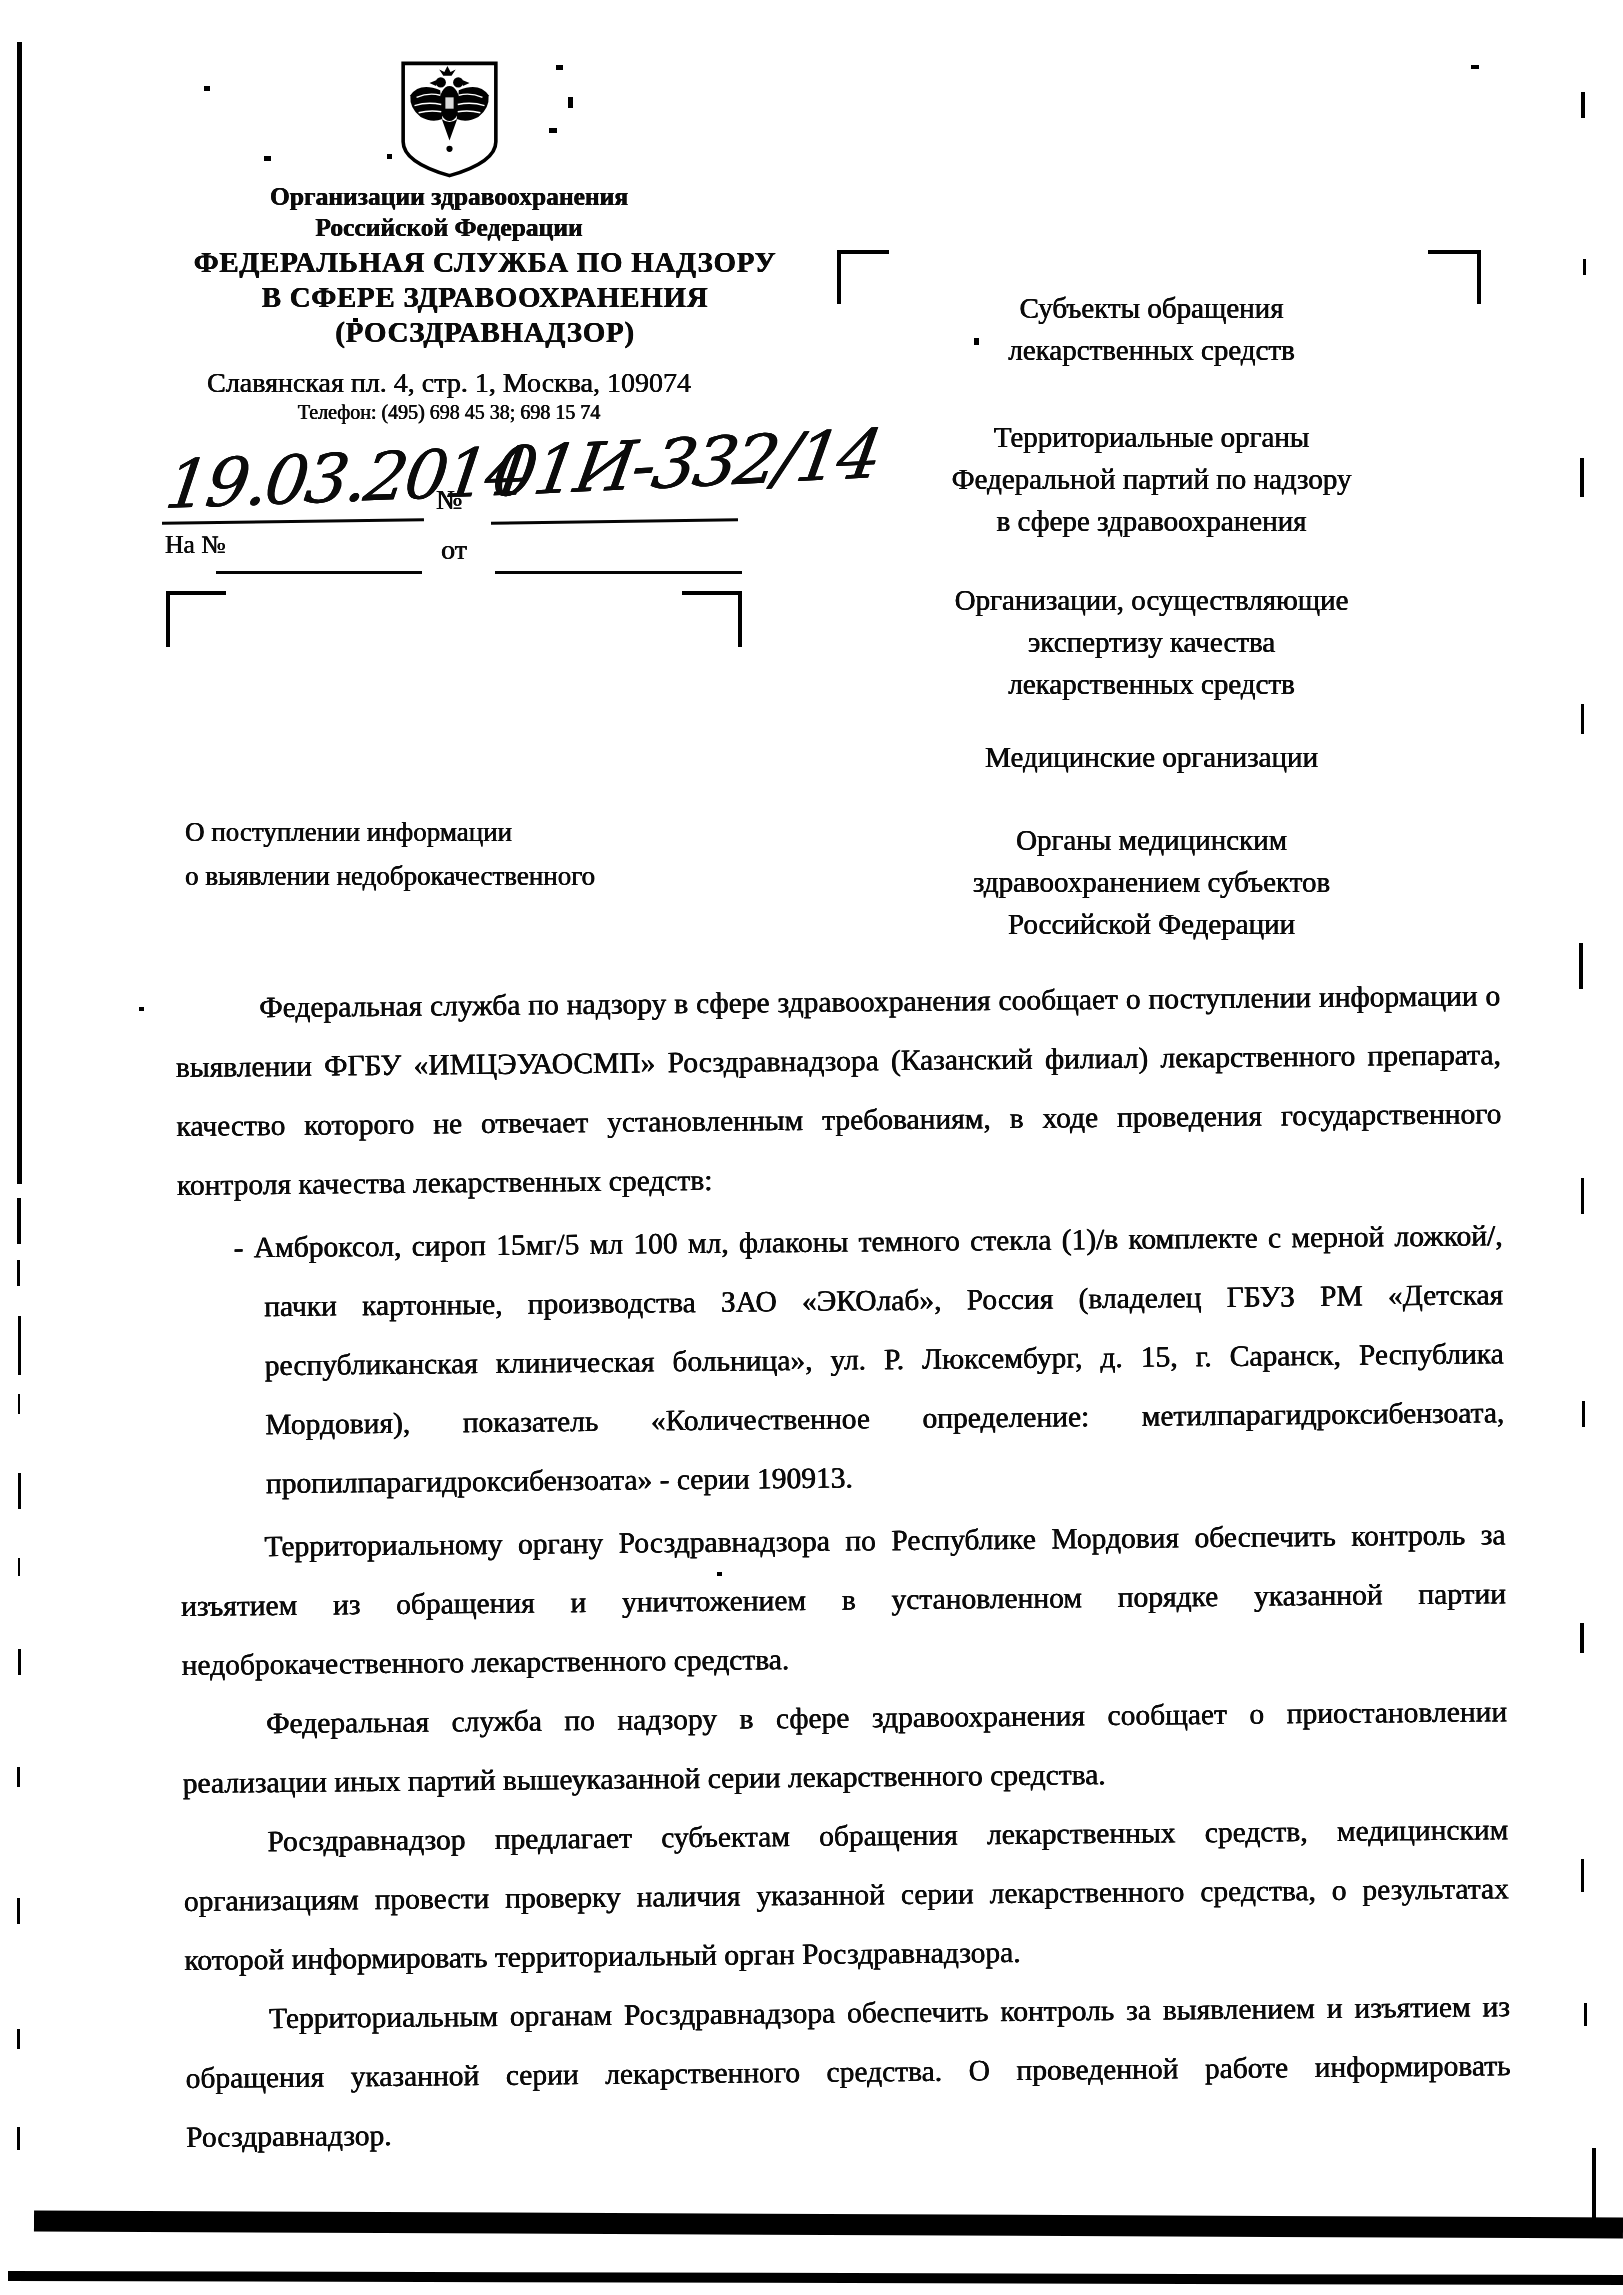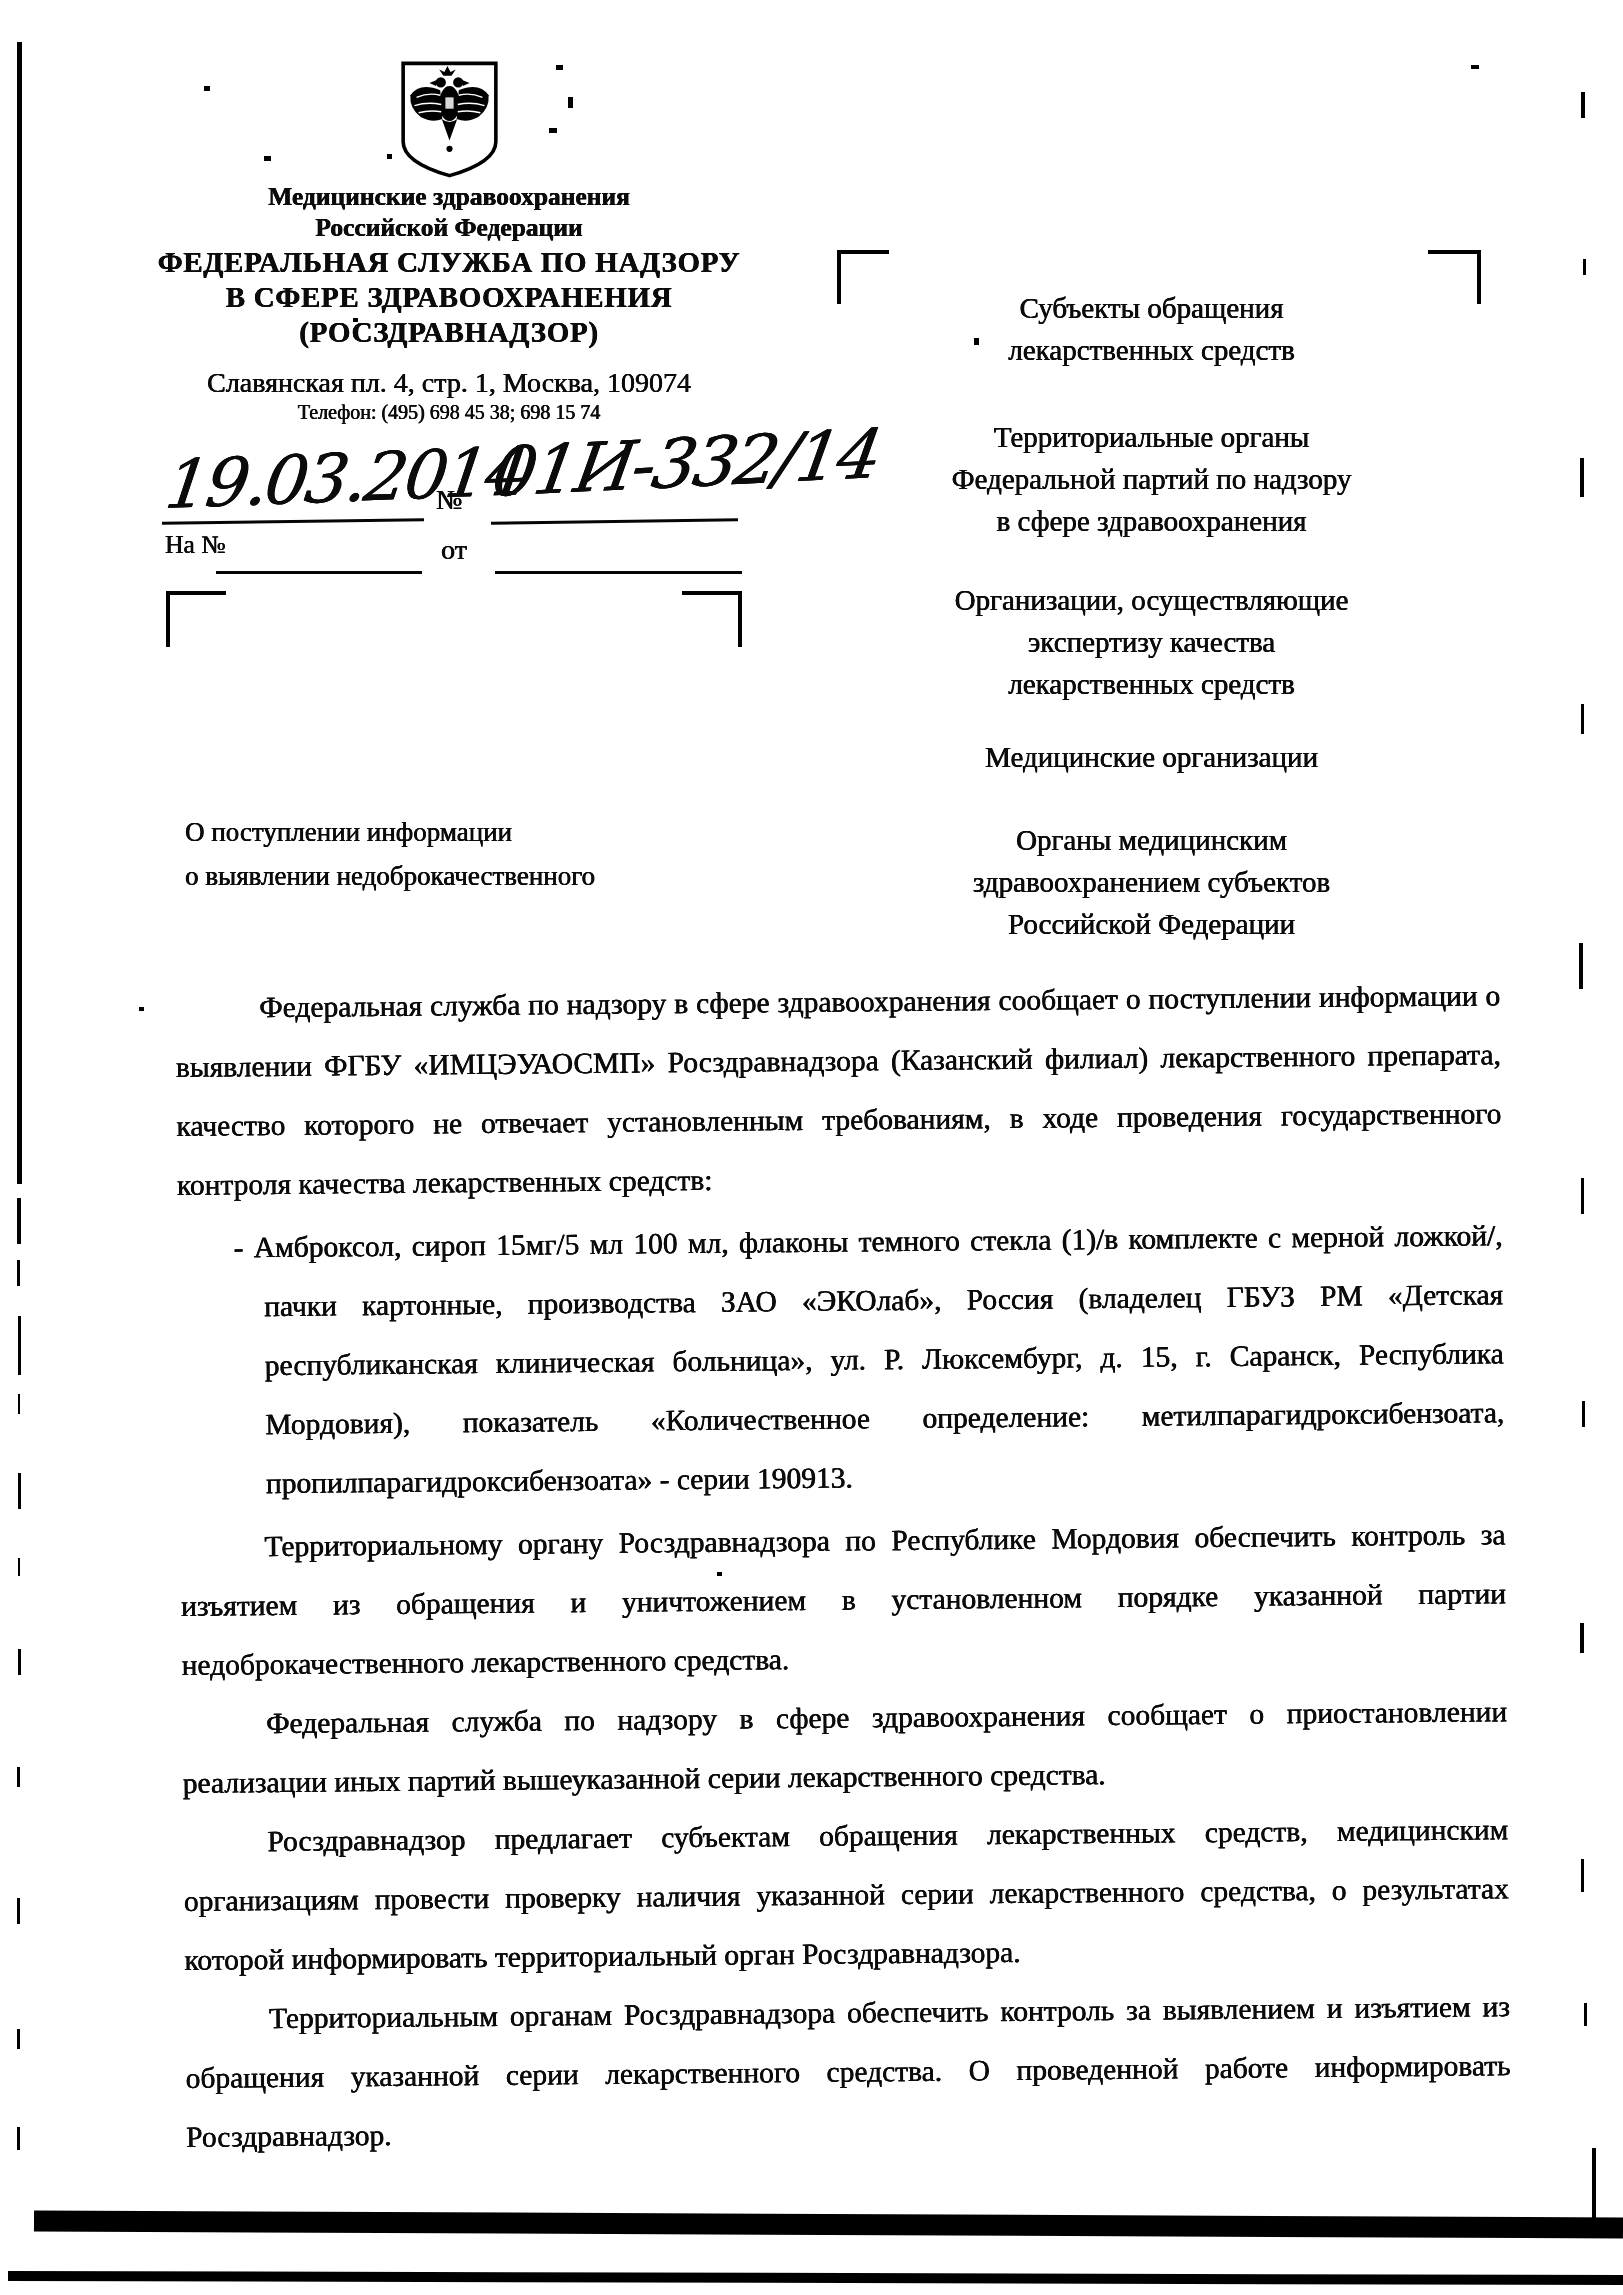--- a/index.html
+++ b/index.html
@@ -13,21 +13,21 @@
   }
   .abs{position:absolute;}
   .ink{
     color:#0b0b0b;
     text-shadow:0.4px 0 currentColor, -0.2px 0 currentColor;
   }
 
   
   .lh-col{left:151px;width:596px;text-align:center;}
   .ministry{top:181px;font-size:25.5px;line-height:31px;font-weight:bold;}
-  .service{top:245px;font-size:29px;line-height:35px;font-weight:bold;letter-spacing:0.7px;}
+  .service{top:245px;font-size:29px;line-height:35px;font-weight:bold;letter-spacing:0.7px;margin-left:36px;}
   .addr{top:370px;font-size:28px;line-height:26px;}
   .phone{top:399px;font-size:20px;line-height:26px;}
 
   
   .hand{
     font-family:"DejaVu Serif", serif;
     font-style:italic;
     letter-spacing:-2.6px;
     transform:skewX(-10deg) rotate(-2.2deg);
     transform-origin:left bottom;
@@ -118,21 +118,21 @@
       <path d="M59,29 Q79,21 88,34 Q89,47 78,55 Q67,61 57,57 Z"></path>
       <path d="M42.5,57 L50,78 L57.5,57 Q50,63 42.5,57 Z"></path>
       <circle cx="50" cy="86" r="3"></circle>
     </g>
     <path d="M18,36 Q30,31 41,34 M16,44 Q29,40 42,43 M20,51 Q31,48 42,50" stroke="#fff" stroke-width="1.4" fill="none"></path>
     <path d="M82,36 Q70,31 59,34 M84,44 Q71,40 58,43 M80,51 Q69,48 58,50" stroke="#fff" stroke-width="1.4" fill="none"></path>
     <rect x="46" y="36" width="8" height="11" fill="#fff" opacity="0.85"></rect>
   </svg>
 
   <div class="abs lh-col ministry ink">
-    <div>Медицинские здравоохранения</div>
+    <div>Организации здравоохранения</div>
     <div>Российской Федерации</div>
   </div>
   <div class="abs lh-col service ink">
     <div>ФЕДЕРАЛЬНАЯ СЛУЖБА ПО НАДЗОРУ</div>
     <div>В СФЕРЕ ЗДРАВООХРАНЕНИЯ</div>
     <div>(РОСЗДРАВНАДЗОР)</div>
   </div>
   <div class="abs lh-col addr ink">Славянская пл. 4, стр. 1, Москва, 109074</div>
   <div class="abs lh-col phone ink">Телефон: (495) 698 45 38; 698 15 74</div>
 

